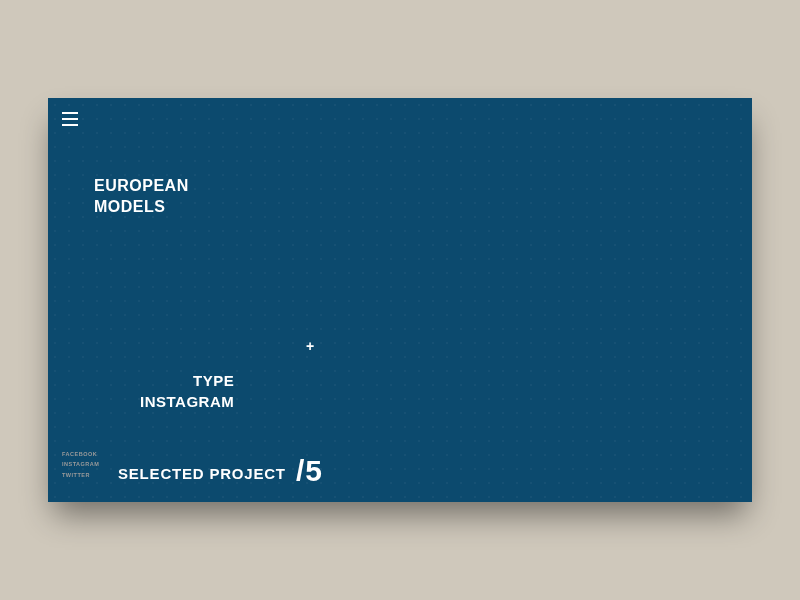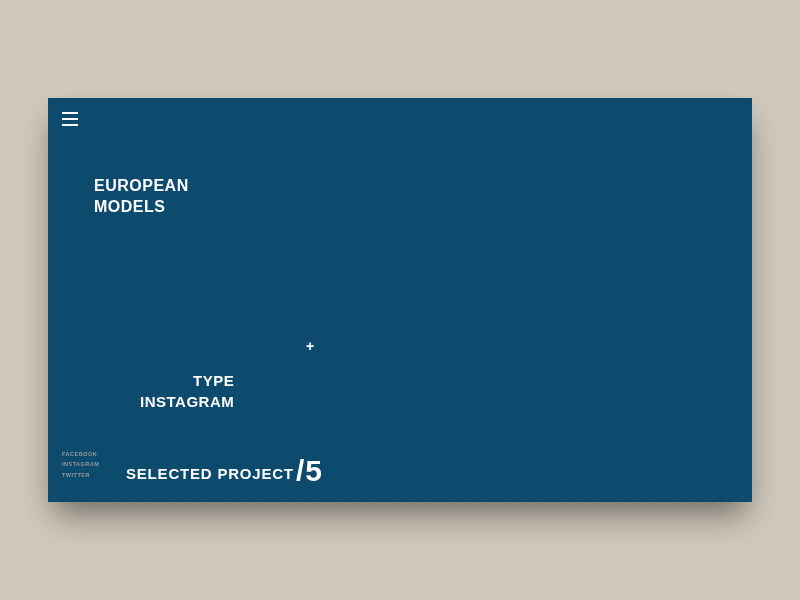--- a/index.html
+++ b/index.html
@@ -90,21 +90,21 @@
       letter-spacing: 0.5px;
       line-height: 1.9;
       font-weight: 600;
     }
     .socials div {
       cursor: pointer;
     }
     .selected {
       position: absolute;
       bottom: 20px;
-      left: 78px;
+      left: 70px;
       color: #fff;
       font-weight: 800;
       font-size: 15px;
       letter-spacing: 0.8px;
     }
     .counter {
       position: absolute;
       bottom: 14px;
       left: 248px;
       color: #fff;

